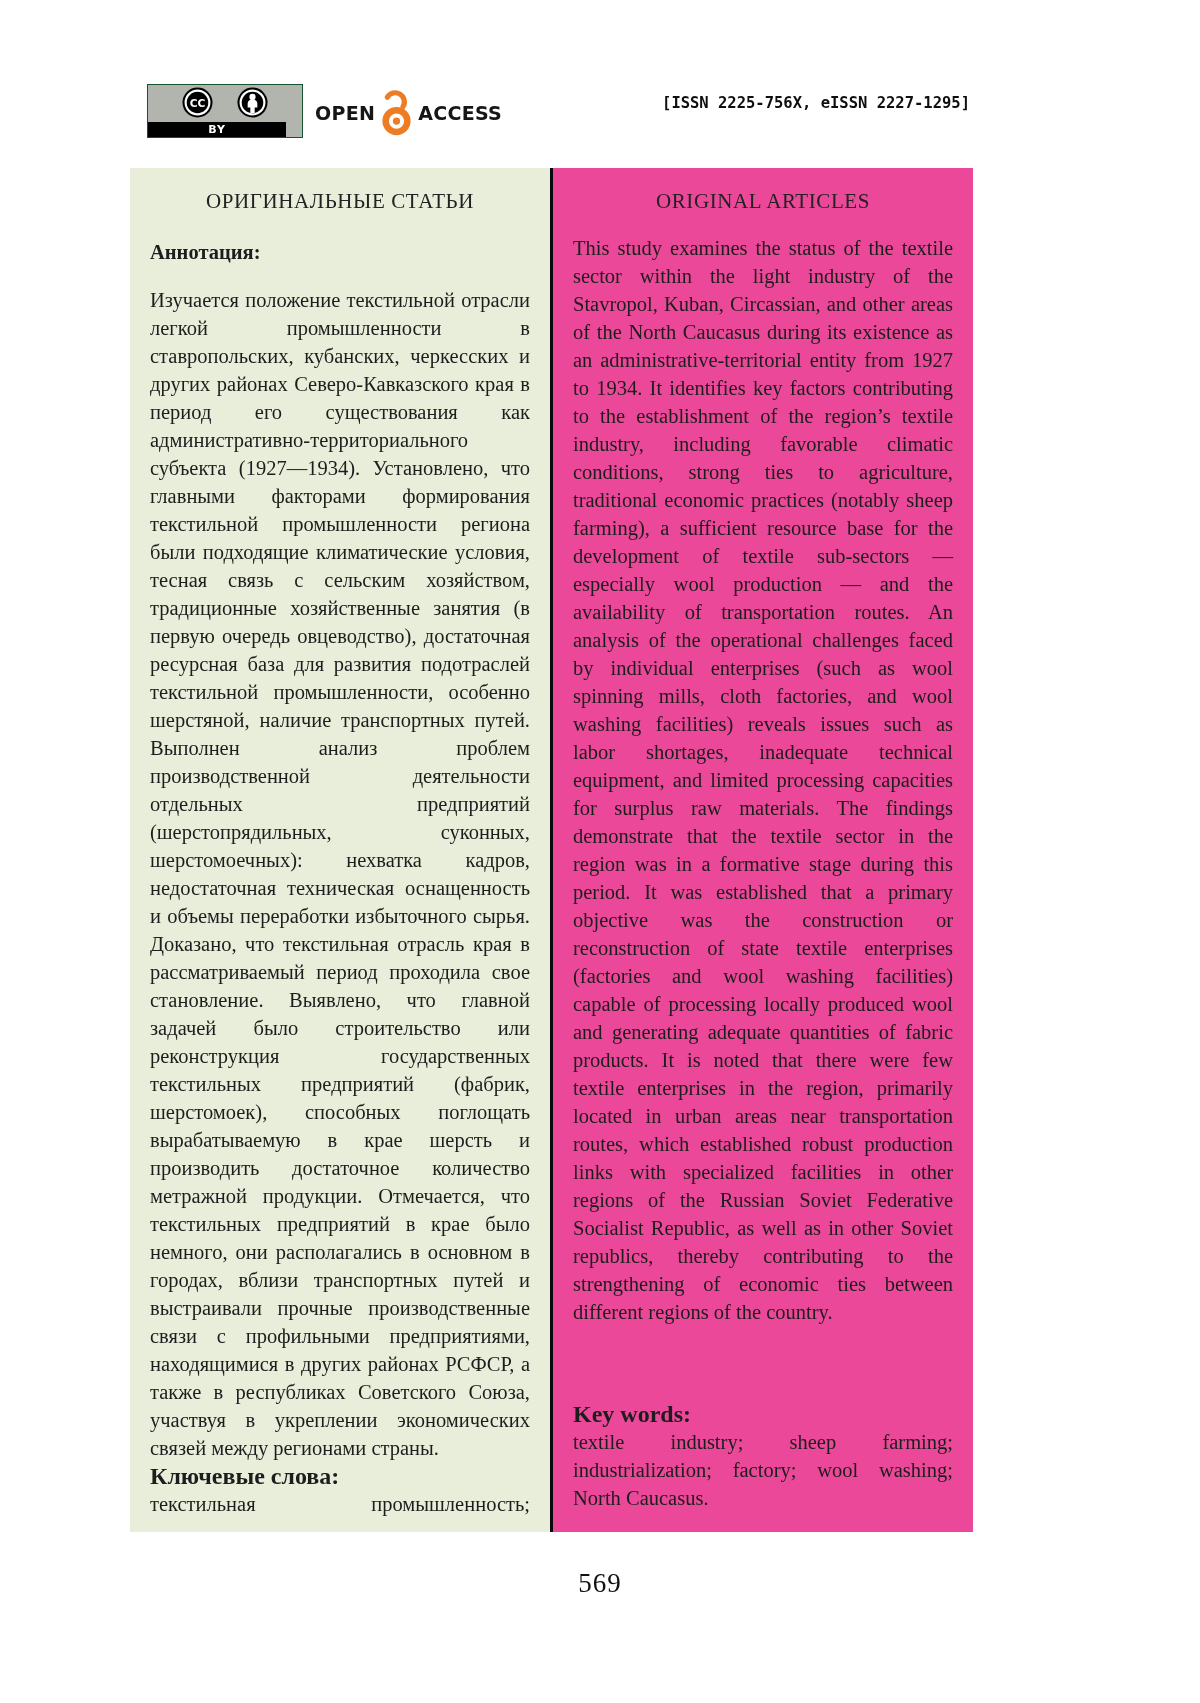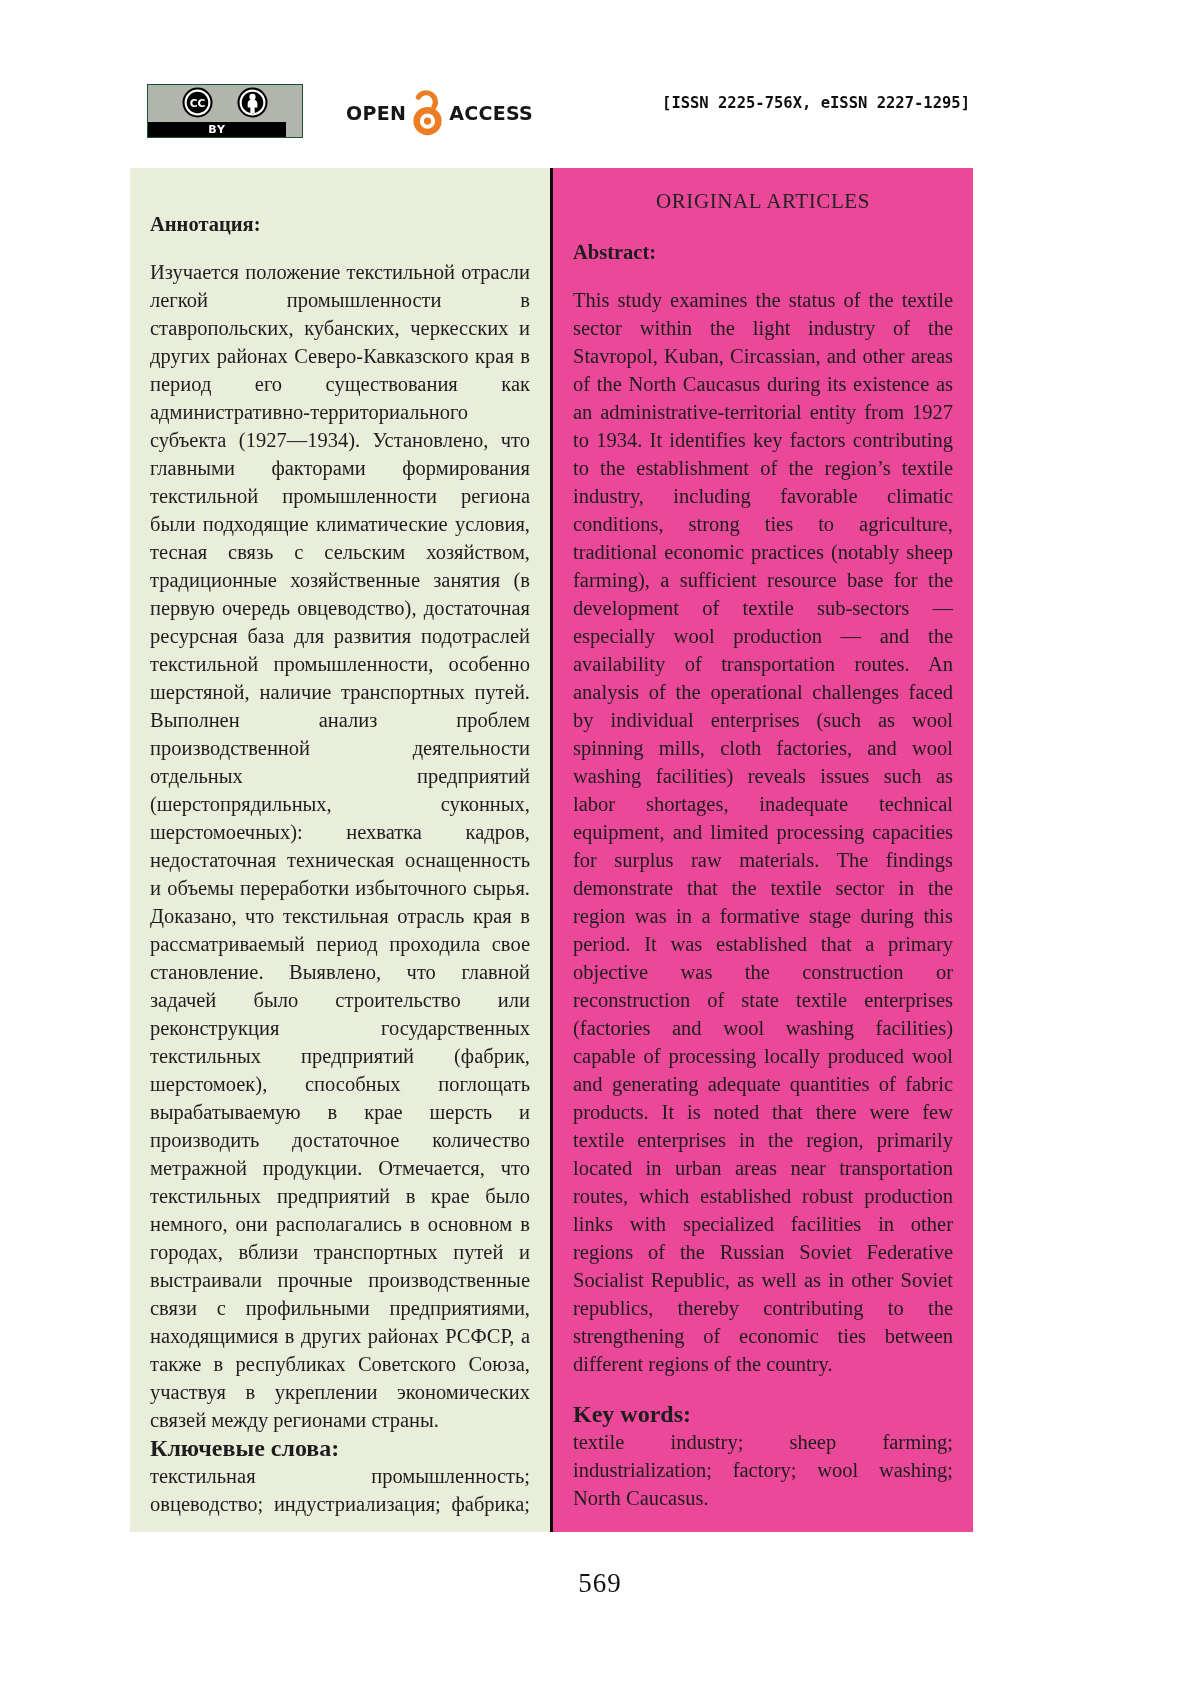--- a/index.html
+++ b/index.html
@@ -26,21 +26,21 @@
     position:absolute; left:0; right:16px; bottom:0; height:15px;
     background:#000; color:#fff;
     font-family:"DejaVu Sans",sans-serif; font-weight:bold;
     font-size:11px; line-height:15px; text-align:center; letter-spacing:1px;
   }
 
   .oa-logo {
     position:absolute; left:315px; top:84px; height:58px;
     display:flex; align-items:center; gap:5px;
     font-family:"DejaVu Sans",sans-serif; font-weight:bold;
-    font-size:19px; color:#161616; letter-spacing:0.3px;margin-left:31px;
+    font-size:19px; color:#161616; letter-spacing:0.3px;
   }
 
   .journal-cite {
     position:absolute; top:93px; right:230px;
     text-align:right;
     font-family:"DejaVu Sans Mono","Liberation Mono",monospace;
     font-weight:bold; font-size:15.5px; line-height:21px; color:#0f0f0f;
   }
 
   
@@ -116,33 +116,33 @@
     <span>ACCESS</span>
   </div>
 
   <div class="journal-cite">
     <div>[ISSN 2225-756X, eISSN 2227-1295]</div>
   </div>
 
   <div class="columns">
 
     <div class="col ru" lang="ru">
+      <div class="col-header">ОРИГИНАЛЬНЫЕ СТАТЬИ</div>
       <div class="sec-label">Аннотация:</div>
       <div class="body-text">Изучается положение текстильной отрасли легкой промышленности в ставропольских, кубанских, черкесских и других районах Северо-Кавказского края в период его существования как административно-территориального субъекта (1927—1934). Установлено, что главными факторами формирования текстильной промышленности региона были подходящие климатические условия, тесная связь с сельским хозяйством, традиционные хозяйственные занятия (в первую очередь овцеводство), достаточная ресурсная база для развития подотраслей текстильной промышленности, особенно шерстяной, наличие транспортных путей. Выполнен анализ проблем производственной деятельности отдельных предприятий (шерстопрядильных, суконных, шерстомоечных): нехватка кадров, недостаточная техническая оснащенность и объемы переработки избыточного сырья. Доказано, что текстильная отрасль края в рассматриваемый период проходила свое становление. Выявлено, что главной задачей было строительство или реконструкция государственных текстильных предприятий (фабрик, шерстомоек), способных поглощать вырабатываемую в крае шерсть и производить достаточное количество метражной продукции. Отмечается, что текстильных предприятий в крае было немного, они располагались в основном в городах, вблизи транспортных путей и выстраивали прочные производственные связи с профильными предприятиями, находящимися в других районах РСФСР, а также в республиках Советского Союза, участвуя в укреплении экономических связей между регионами страны.</div>
       <div class="kw-block">
         <div class="kw-label">Ключевые слова:</div>
         <div class="kw-text">текстильная промышленность; овцеводство; индустриализация; фабрика; шерстомойка; Северный Кавказ.</div>
       </div>
     </div>
 
     <div class="divider"></div>
 
     <div class="col en" lang="en">
       <div class="col-header">ORIGINAL ARTICLES</div>
-      <div class="sec-label">Abstract:</div>
       <div class="body-text">This study examines the status of the textile sector within the light industry of the Stavropol, Kuban, Circassian, and other areas of the North Caucasus during its existence as an administrative-territorial entity from 1927 to 1934. It identifies key factors contributing to the establishment of the region’s textile industry, including favorable climatic conditions, strong ties to agriculture, traditional economic practices (notably sheep farming), a sufficient resource base for the development of textile sub-sectors — especially wool production — and the availability of transportation routes. An analysis of the operational challenges faced by individual enterprises (such as wool spinning mills, cloth factories, and wool washing facilities) reveals issues such as labor shortages, inadequate technical equipment, and limited processing capacities for surplus raw materials. The findings demonstrate that the textile sector in the region was in a formative stage during this period. It was established that a primary objective was the construction or reconstruction of state textile enterprises (factories and wool washing facilities) capable of processing locally produced wool and generating adequate quantities of fabric products. It is noted that there were few textile enterprises in the region, primarily located in urban areas near transportation routes, which established robust production links with specialized facilities in other regions of the Russian Soviet Federative Socialist Republic, as well as in other Soviet republics, thereby contributing to the strengthening of economic ties between different regions of the country.</div>
       <div class="kw-block">
         <div class="kw-label">Key words:</div>
         <div class="kw-text">textile industry; sheep farming; industrialization; factory; wool washing; North Caucasus.</div>
       </div>
     </div>
 
   </div>
 
   <div class="page-number">569</div>

